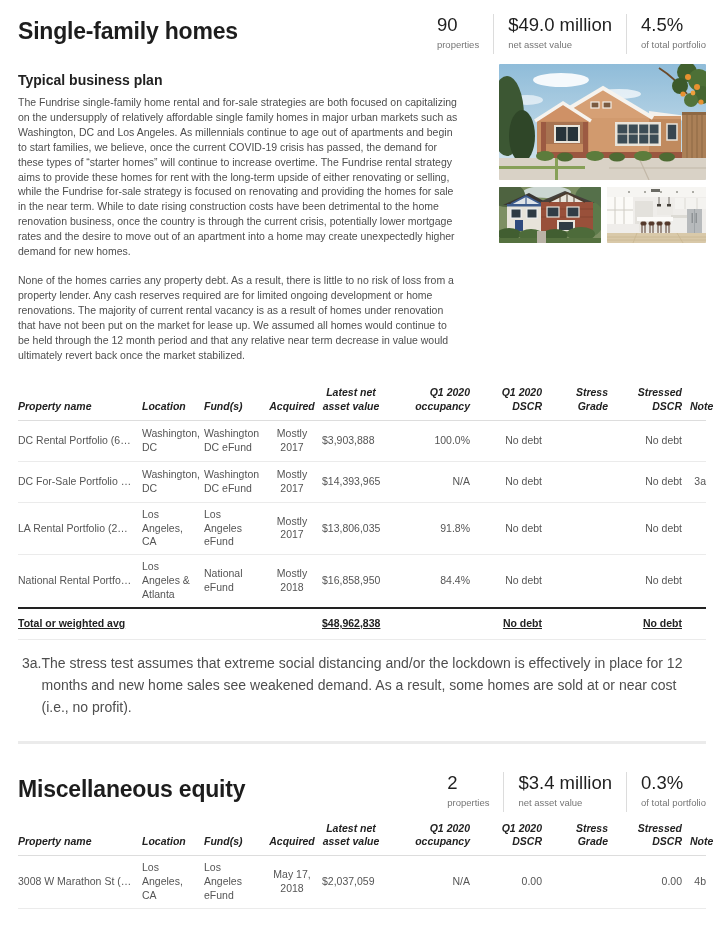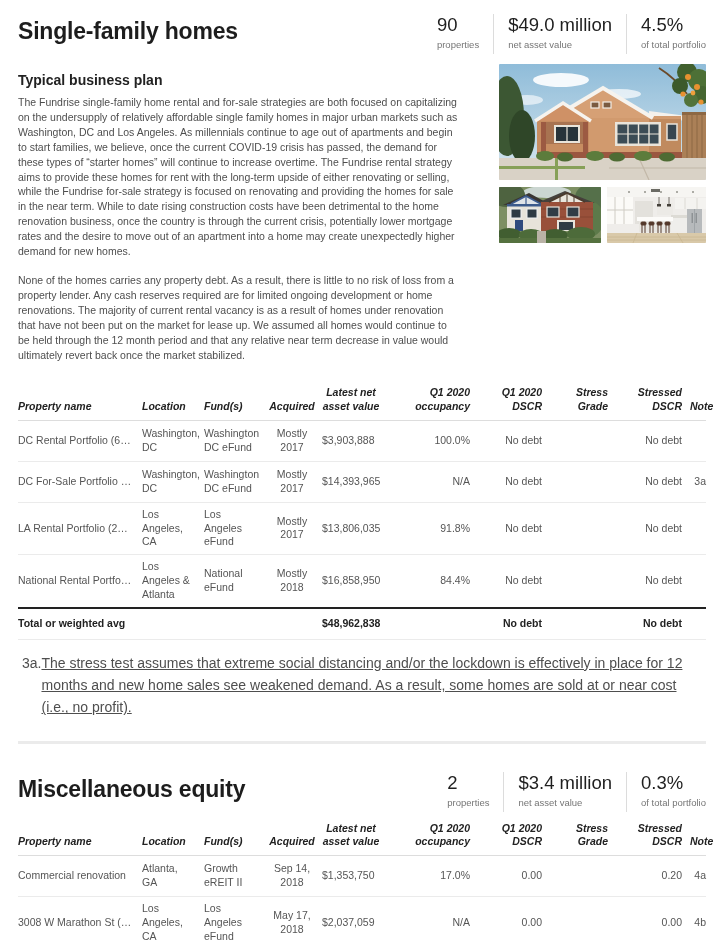--- a/index.html
+++ b/index.html
@@ -38,27 +38,27 @@
   .ptable th{font-weight:700;color:#222222;vertical-align:bottom;text-align:left;
              padding:0 0 7px 0;border-bottom:1px solid #dddddd;white-space:pre-line;line-height:1.25;font-style:italic;}
   .ptable td{padding:5px 0;border-bottom:1px solid #ebebeb;vertical-align:middle;line-height:1.32;height:30px;}
   .ptable th:nth-child(-n+3),.ptable td:nth-child(-n+3){padding-right:10px;}
   .ptable th:nth-child(4),.ptable td:nth-child(4){text-align:center;}
   .ptable th:nth-child(5){text-align:center;padding-left:6px;}
   .ptable td:nth-child(5){text-align:left;padding-left:6px;}
   .ptable th:nth-child(n+6),.ptable td:nth-child(n+6){text-align:right;padding-left:8px;}
   .ptable td.trunc{white-space:nowrap;overflow:hidden;text-overflow:ellipsis;}
   .ptable tfoot td{border-top:2px solid #222222;border-bottom:1px solid #ebebeb;
-                   font-weight:700;color:#222222;padding:8px 0;height:auto;}
+                   font-weight:700;color:#222222;padding:8px 0;height:auto;text-decoration:underline;}
 
   
   .footnotes{margin-top:12px;padding-left:4px;}
   .footnote{display:flex;font-size:14px;line-height:1.6;color:#4e4e4e;margin-bottom:6px;}
   .fn-id{flex:0 0 17px;}
-  .fn-text{flex:1;text-decoration:underline;}
+  .fn-text{flex:1;}
 
   hr.section-divider{border:none;border-top:3px solid #ebebeb;margin:22px 0 28px 0;}
   .intro{font-size:10.5px;line-height:1.45;color:#4e4e4e;margin:14px 0 4px 0;}
 </style>
 </head>
 <body>
 
 <div class="page">
 
   <div class="sec-header">
@@ -396,32 +396,20 @@
 asset value</th>
         <th>Q1 2020 occupancy</th>
         <th>Q1 2020 DSCR</th>
         <th>Stress Grade</th>
         <th>Stressed DSCR</th>
         <th>Note</th>
       </tr>
     </thead>
     <tbody>
       <tr>
-        <td class="trunc">Commercial renovation</td>
-        <td>Atlanta, GA</td>
-        <td>Growth eREIT II</td>
-        <td>Sep 14, 2018</td>
-        <td>$1,353,750</td>
-        <td>17.0%</td>
-        <td>0.00</td>
-        <td></td>
-        <td>0.20</td>
-        <td>4a</td>
-      </tr>
-      <tr>
         <td class="trunc">3008 W Marathon St (joint...</td>
         <td>Los Angeles, CA</td>
         <td>Los Angeles eFund</td>
         <td>May 17, 2018</td>
         <td>$2,037,059</td>
         <td>N/A</td>
         <td>0.00</td>
         <td></td>
         <td>0.00</td>
         <td>4b</td>

